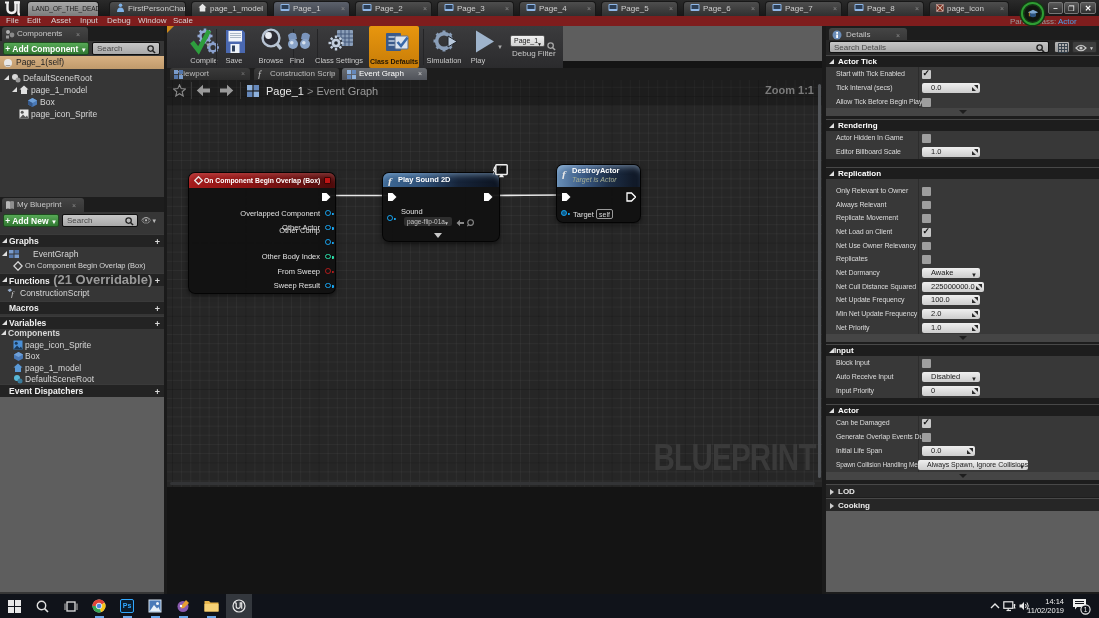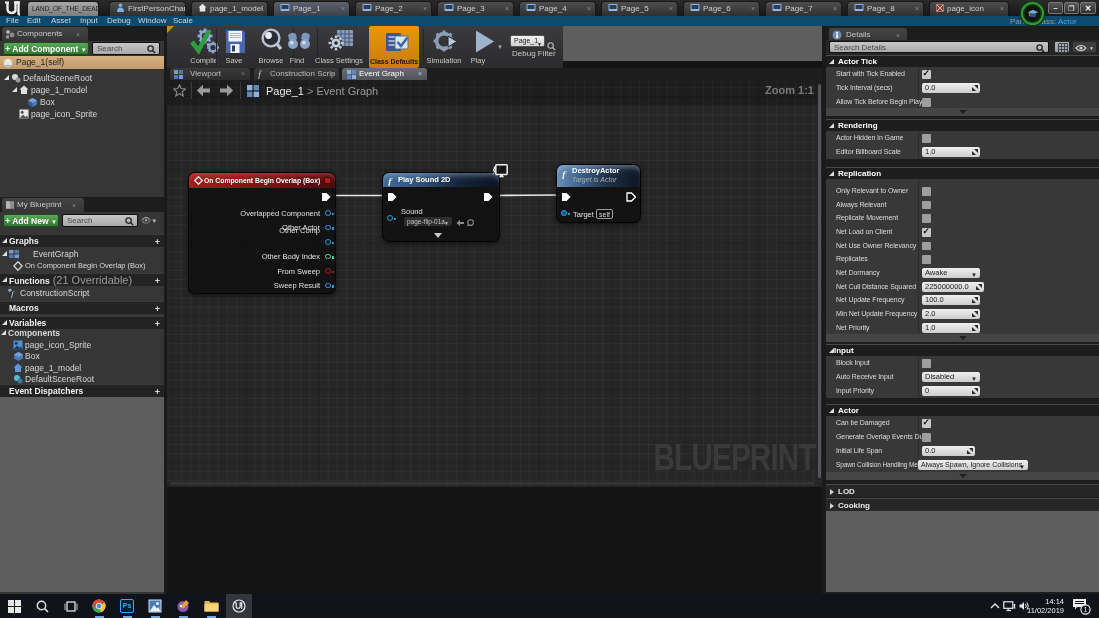--- a/index.html
+++ b/index.html
@@ -9,21 +9,21 @@
 #stage { position:relative; width:1099px; height:618px; overflow:hidden; }
 
 
 #titlebar { left:0; top:0; width:1099px; height:16px; background:linear-gradient(#2a2a2a,#181818); }
 .ttab { position:absolute; top:1px; height:15px; border-radius:4px 4px 0 0;
   background:linear-gradient(#4e4e4e,#303030); border:1px solid #181818; border-bottom:none;
   color:#cfcfcf; font-size:8px; line-height:14px; white-space:nowrap; overflow:hidden; }
 .ttab .ti { display:inline-block; vertical-align:-1px; margin:0 3px 0 6px; }
 .ttab .tx { position:absolute; right:4px; top:3px; color:#8a8a8a; font-size:7px; line-height:8px; }
 
-#menubar { left:0; top:16px; width:1099px; height:10px; background:#0c4a6e; color:#d4d4d4; font-size:8px; }
+#menubar { left:0; top:16px; width:1099px; height:10px; background:#7f1d1d; color:#d4d4d4; font-size:8px; }
 #menubar span { position:absolute; top:0px; }
 
 #leftcol { left:0; top:26px; width:164px; height:568px; background:#363636; }
 #centercol { left:167px; top:26px; width:655px; height:568px; background:#141414; }
 #rightcol { left:826px; top:26px; width:273px; height:568px; background:#1d1d1d; }
 
 
 .ptabstrip { position:absolute; left:0; top:0; width:100%; height:15px; background:#1d1d1d; }
 .ptab { position:absolute; top:1px; height:14px; background:linear-gradient(#454545,#353535);
   border-radius:3px 3px 0 0; color:#c8c8c8; font-size:8px; line-height:13px; white-space:nowrap; }
@@ -87,21 +87,21 @@
   border-bottom:5px solid #e0e0e0; border-left:5px solid transparent; }
 .tri2 { position:absolute; left:4px; top:3.5px; width:0; height:0;
   border-top:3px solid transparent; border-bottom:3px solid transparent; border-left:4.5px solid #cfcfcf; }
 .dstrip { position:absolute; left:0; width:273px; background:#383838; }
 .dstrip:after { content:""; position:absolute; left:92px; top:0; bottom:0; width:1px; background:#2c2c2c; }
 .dlbl2 { position:absolute; left:10px; color:#dcdcdc; font-size:7px; letter-spacing:-0.1px; white-space:nowrap; z-index:2; }
 .cb { position:absolute; left:96px; width:8.5px; height:8.5px; background:#9e9e9e; z-index:2; border-radius:1px; }
 .cb.checked { background:#c8c8c8; }
 .cb.checked:after { content:"✓"; position:absolute; left:0.5px; top:-2px; color:#111; font-size:9px; font-weight:bold; }
 .field { position:absolute; left:96px; height:10px; background:linear-gradient(#efefef,#cdcdcd); border-radius:2px;
-  color:#1a1a1a; font-size:7.5px; line-height:10px; padding-left:3px; z-index:2; white-space:nowrap; overflow:hidden; }
+  color:#1a1a1a; font-size:7.5px; line-height:10px; padding-left:9px; z-index:2; white-space:nowrap; overflow:hidden; }
 .spin { position:absolute; right:2px; top:2px; width:6px; height:6px; }
 .spin:before { content:""; position:absolute; right:0; top:0; border-left:4px solid transparent; border-top:4px solid #2a2a2a; }
 .spin:after { content:""; position:absolute; left:0; bottom:0; border-right:4px solid transparent; border-bottom:4px solid #2a2a2a; }
 .dd { position:absolute; right:3px; top:2px; font-size:6px; color:#222; }
 .expander { position:absolute; left:0; width:100%; height:8px; background:#454545; }
 .expander:after { content:""; position:absolute; left:50%; top:2px; margin-left:-4px;
   border-left:4px solid transparent; border-right:4px solid transparent; border-top:4.5px solid #1e1e1e; }
 
 
 #taskbar { left:0; top:594px; width:1099px; height:24px; background:#10131a; color:#fff; }
@@ -253,21 +253,21 @@
           <rect x="5.5" y="1" width="4.5" height="3.5" fill="#5577aa"></rect>
           <rect x="0" y="5.5" width="4.5" height="3.5" fill="#5577aa"></rect>
           <rect x="5.5" y="5.5" width="4.5" height="3.5" fill="#7a9ccc"></rect>
         </svg>
       <span style="margin-left:33px">EventGraph</span></div>
     <div class="trow" style="top:234px;font-size:8px;">
       <svg class="abs" style="left:13px;top:1px" width="10" height="10" viewBox="0 0 10 10">
           <path d="M5 0.8 L9.2 5 L5 9.2 L0.8 5 Z" fill="none" stroke="#d8d8d8" stroke-width="1.3"></path>
         </svg>
       <span style="margin-left:25px;font-size:7.5px;">On Component Begin Overlap (Box)</span></div>
-    <div class="shead" style="top:247px;"><span class="tri" style="left:2px;top:3px;"></span><span style="margin-left:9px">Functions</span><span style="font-weight:normal;color:#9a9a9a;font-size:11px;"> (21 Overridable)</span><span class="plus">+</span></div>
+    <div class="shead" style="top:247px;"><span class="tri" style="left:2px;top:3px;"></span><span style="margin-left:9px">Functions</span><span style="font-weight:bold;color:#9a9a9a;font-size:13px;"> (21 Overridable)</span><span class="plus">+</span></div>
     <div class="trow" style="top:261px;">
       <svg class="abs" style="left:7px;top:1px" width="11" height="10" viewBox="0 0 11 10">
           <path d="M0.5 2 L3.5 0.5 L5 2.5 L2.5 4 Z" fill="#9ab0d0"></path>
           <text x="4" y="9" font-size="9" font-style="italic" fill="#d0d0d0" font-family="serif">f</text>
         </svg>
       <span style="margin-left:20px">ConstructionScript</span></div>
     <div class="shead" style="top:275px;"><span style="margin-left:9px">Macros</span><span class="plus">+</span></div>
     <div class="shead" style="top:290px;"><span class="tri" style="left:2px;top:3px;"></span><span style="margin-left:9px">Variables</span><span class="plus">+</span></div>
     <div class="trow" style="top:301px;font-weight:bold;"><span class="tri" style="left:1px;top:3px;"></span><span style="margin-left:8px">Components</span></div>
     <div class="trow" style="top:312.5px;">
@@ -434,21 +434,21 @@
         </div>
       <div class="abs" style="left:330px;top:18px;color:#aaa;font-size:6px;">▼</div>
       <div class="abs" style="left:343px;top:9px;width:35px;height:12px;background:linear-gradient(#f2f2f2,#d2d2d2);border:1px solid #555;border-radius:2px;color:#1a1a1a;font-size:7px;line-height:10px;padding-left:3px;">Page_1<span style="position:absolute;right:2px;top:2.5px;font-size:5px;">▼</span></div>
       <div class="abs" style="left:380px;top:11px;"><svg width="9" height="9" viewBox="0 0 10 10">
             <circle cx="4" cy="4" r="3" fill="none" stroke="#aaa" stroke-width="1.4"></circle>
             <path d="M6.3 6.3 L9 9" stroke="#aaa" stroke-width="1.6"></path>
           </svg></div>
       <div class="abs" style="left:345px;top:23px;color:#c9c9c9;font-size:8px;">Debug Filter</div>
     </div>
     <div id="edtabs">
-      <div class="edtab" style="left:3px;width:80px;padding-left:20px;">
+      <div class="edtab" style="left:3px;width:80px;padding-left:8px;">
         <svg class="abs" style="left:4px;top:2px" width="9" height="9" viewBox="0 0 10 10">
             <rect x="0" y="0" width="4.5" height="4.5" fill="#7a9ccc"></rect>
             <rect x="5.5" y="0" width="4.5" height="4.5" fill="#5577aa"></rect>
             <rect x="0" y="5.5" width="4.5" height="4.5" fill="#5577aa"></rect>
             <rect x="5.5" y="5.5" width="4.5" height="4.5" fill="#7a9ccc"></rect>
           </svg>
         Viewport<span style="position:absolute;right:5px;top:2px;color:#777;font-size:7px;line-height:8px;">×</span></div>
       <div class="edtab" style="left:87px;width:85px;padding-left:16px;">
         <svg class="abs" style="left:4px;top:1px" width="8" height="10" viewBox="0 0 8 10">
             <text x="0" y="9" font-size="10" font-style="italic" fill="#c0c0c0" font-family="serif">f</text>

